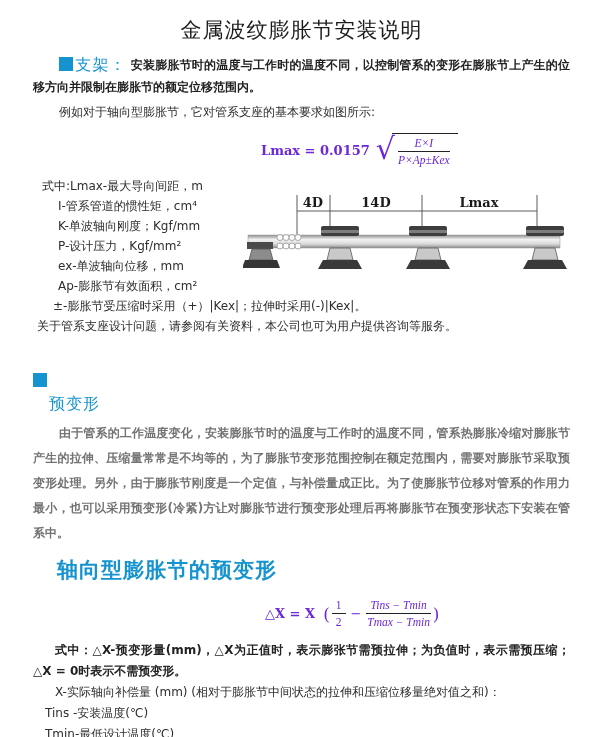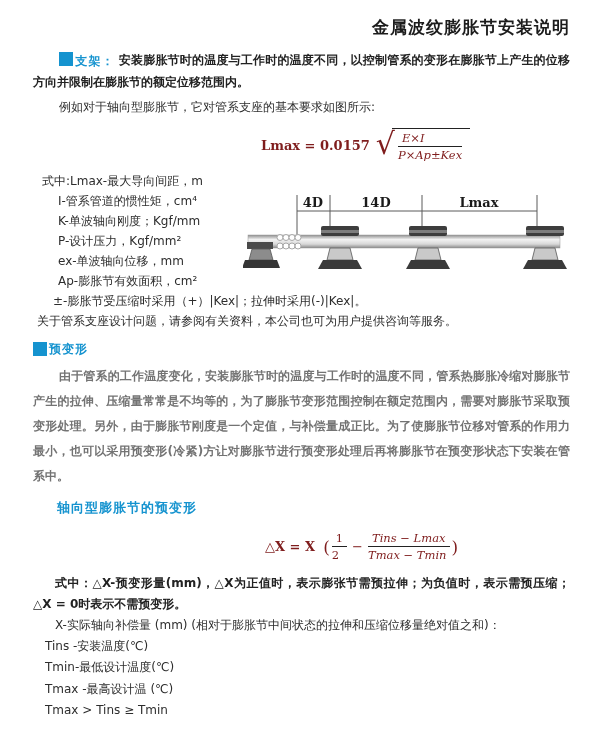--- a/index.html
+++ b/index.html
@@ -9,50 +9,50 @@
     background:#ffffff;
     overflow:hidden;
     font-family:"DejaVu Sans","Liberation Sans",sans-serif;
     color:#2d2d2d;
     font-size:12px;
   }
   .inner{padding:0 30px 0 33px;}
 
   
   .doc-title{
-    text-align:right;
-    font-size:17px;
-    font-weight:bold;
+    text-align:center;
+    font-size:21px;
+    font-weight:normal;
     color:#1c1c1c;
     letter-spacing:1px;
     padding-top:16px;
     margin:0 0 10px 0;
   }
 
   
   .sec-head{display:flex;align-items:center;margin:10px 0 4px 0;}
   .sq{display:inline-block;width:14px;height:14px;background:#1593cf;margin-right:2px;}
-  .sec-label{color:#1593cf;font-size:12px;font-weight:bold;letter-spacing:1px;}
+  .sec-label{color:#1593cf;font-size:16px;font-weight:normal;letter-spacing:1px;margin-top:48px;}
 
   
   .support-para{margin:4px 0 0 0;line-height:22px;text-align:justify;}
   .support-para .sq{vertical-align:-2px;margin-left:26px;}
   .support-para .sec-label{line-height:1;vertical-align:-1px;margin-right:4px;}
   .support-para .intro{font-weight:bold;color:#222;}
 
   .example-line{margin:4px 0 0 0;text-indent:26px;line-height:21px;}
 
   
-  .formula{display:flex;align-items:center;font-family:"DejaVu Serif","Liberation Serif",serif;color:#7f1d1d;font-size:13px;}
+  .formula{display:flex;align-items:center;font-family:"DejaVu Serif","Liberation Serif",serif;color:#6d28d9;font-size:13px;}
   .f1{margin:10px 0 8px 228px;}
   .f-lhs{font-weight:bold;margin-right:6px;white-space:nowrap;}
   .sqrt{display:inline-flex;align-items:flex-start;}
   .radical{font-size:30px;line-height:0.9;font-weight:normal;margin-right:-3px;transform:translateY(2px);}
   .radicand{border-top:1.6px solid #222;padding:2px 8px 0 6px;}
-  .frac{display:inline-block;text-align:left;vertical-align:middle;font-size:11.5px;line-height:1.25;}
+  .frac{display:inline-block;text-align:center;vertical-align:middle;font-size:11.5px;line-height:1.25;font-family:Liberation Serif, serif;}
   .frac .num{display:block;border-bottom:1px solid #222;padding:0 4px 1px 4px;}
   .frac .den{display:block;padding-top:1px;}
   .it{font-style:italic;}
   .big-paren{font-size:17px;font-weight:normal;margin:0 2px;}
   .f-op{margin:0 5px;}
 
   .f2{margin:14px 0 10px 232px;}
 
   
   .defs{margin-top:6px;line-height:20px;}
@@ -62,21 +62,21 @@
   .def-note{margin-left:4px;}
 
   
   .diagram{position:absolute;left:243px;top:190px;width:330px;height:100px;}
   .dim-label{font-family:"DejaVu Serif","Liberation Serif",serif;font-weight:bold;font-size:13px;fill:#1a1a1a;}
 
   
   .pre-body{margin:6px 0 0 0;line-height:25px;text-align:justify;text-indent:26px;font-weight:bold;color:#737373;}
 
   .sub-head{
-    color:#1593cf;font-size:13px;font-weight:bold;
+    color:#1593cf;font-size:21px;font-weight:bold;
     margin:10px 0 2px 24px;letter-spacing:1px;
   }
 
   .where-para{margin:6px 0 0 0;line-height:21px;text-indent:22px;font-weight:bold;color:#222;text-align:justify;}
   .plain-line{margin-left:22px;line-height:21px;}
   .temp-line{margin-left:12px;line-height:21.5px;}
 </style>
 </head>
 <body>
 
@@ -124,21 +124,21 @@
 
     <div class="formula f2">
       <span class="f-lhs">△X = X</span>
         <span class="big-paren">(</span>
       <span class="frac">
         <span class="num">1</span>
         <span class="den">2</span>
       </span>
       <span class="f-op">−</span>
       <span class="frac it">
-        <span class="num">Tins − Lmax</span>
+        <span class="num">Tins − Tmin</span>
         <span class="den">Tmax − Tmin</span>
       </span>
       <span class="big-paren">)</span>
     </div>
 
     <p class="where-para">式中：△X-预变形量(mm)，△X为正值时，表示膨张节需预拉伸；为负值时，表示需预压缩；△X = 0时表示不需预变形。</p>
     <div class="plain-line">X-实际轴向补偿量 (mm) (相对于膨胀节中间状态的拉伸和压缩位移量绝对值之和)：</div>
     <div class="temp-line">Tins -安装温度(℃)</div>
     <div class="temp-line">Tmin-最低设计温度(℃)</div>
     <div class="temp-line">Tmax -最高设计温 (℃)</div>

